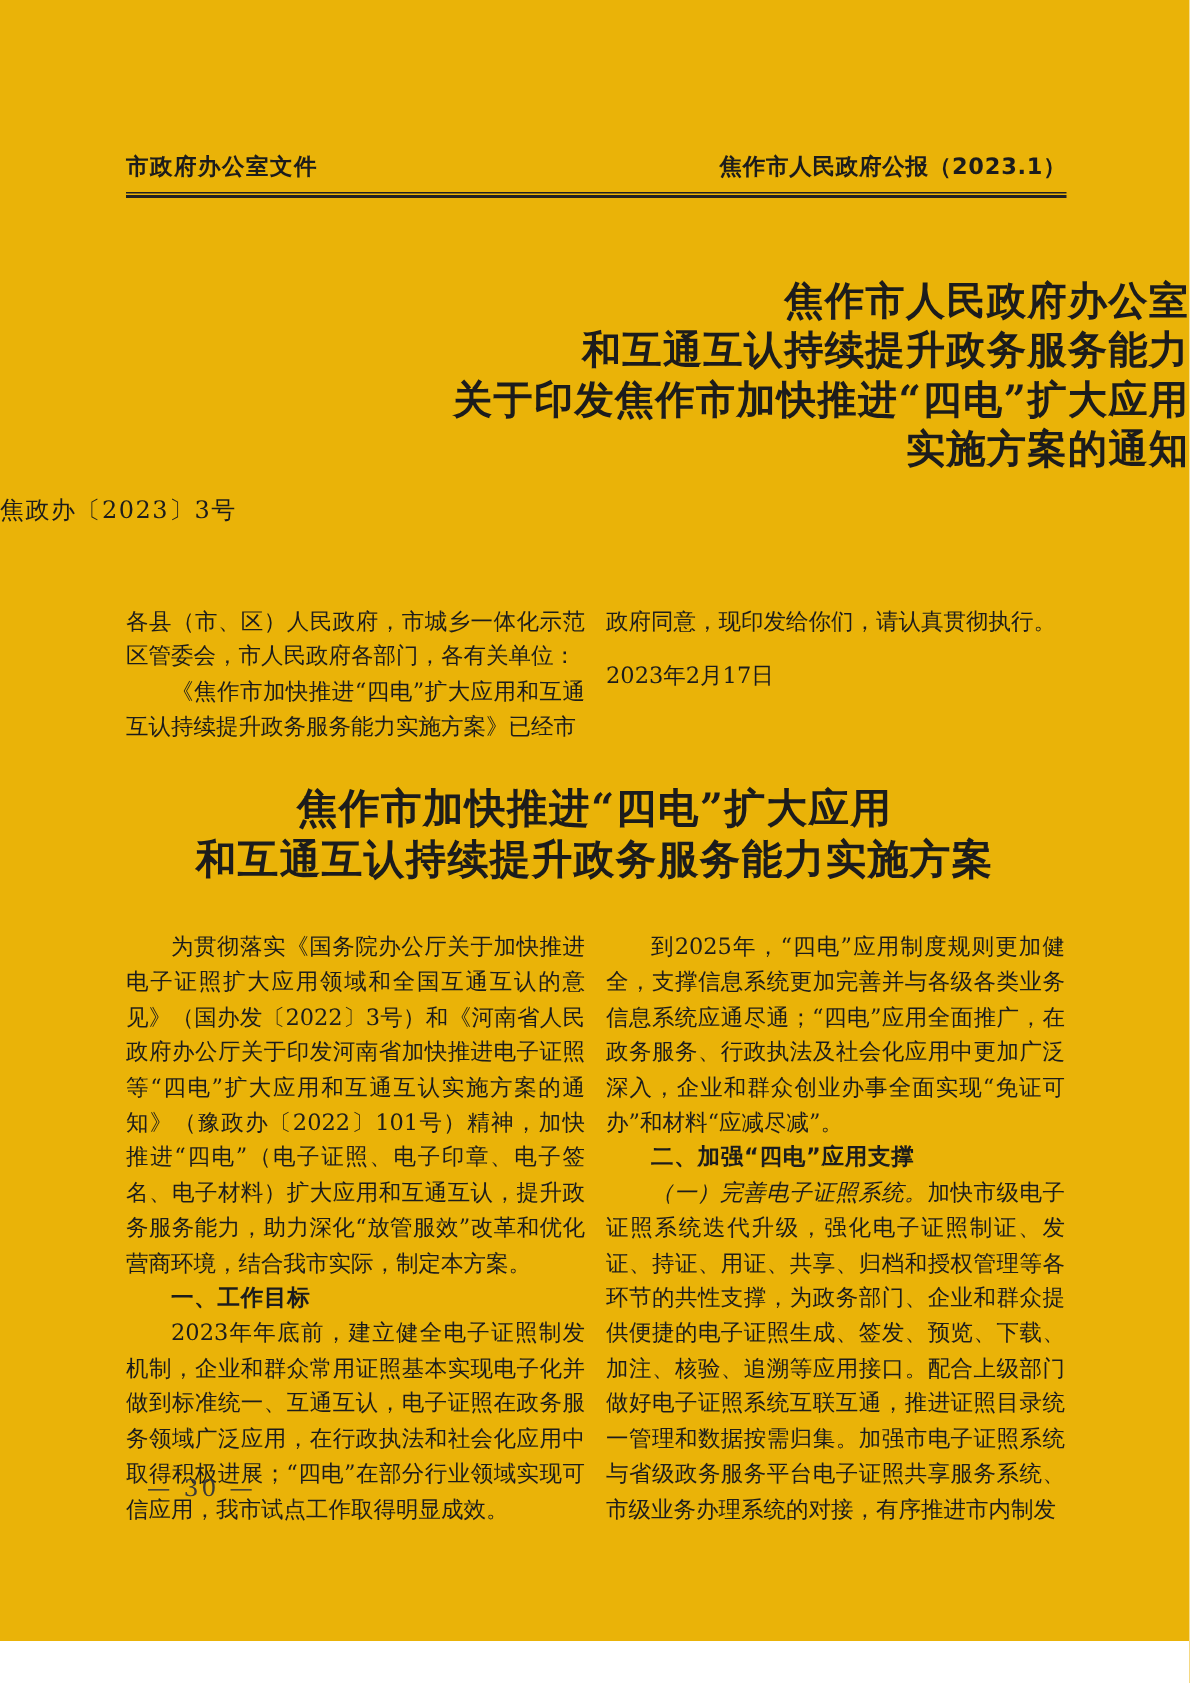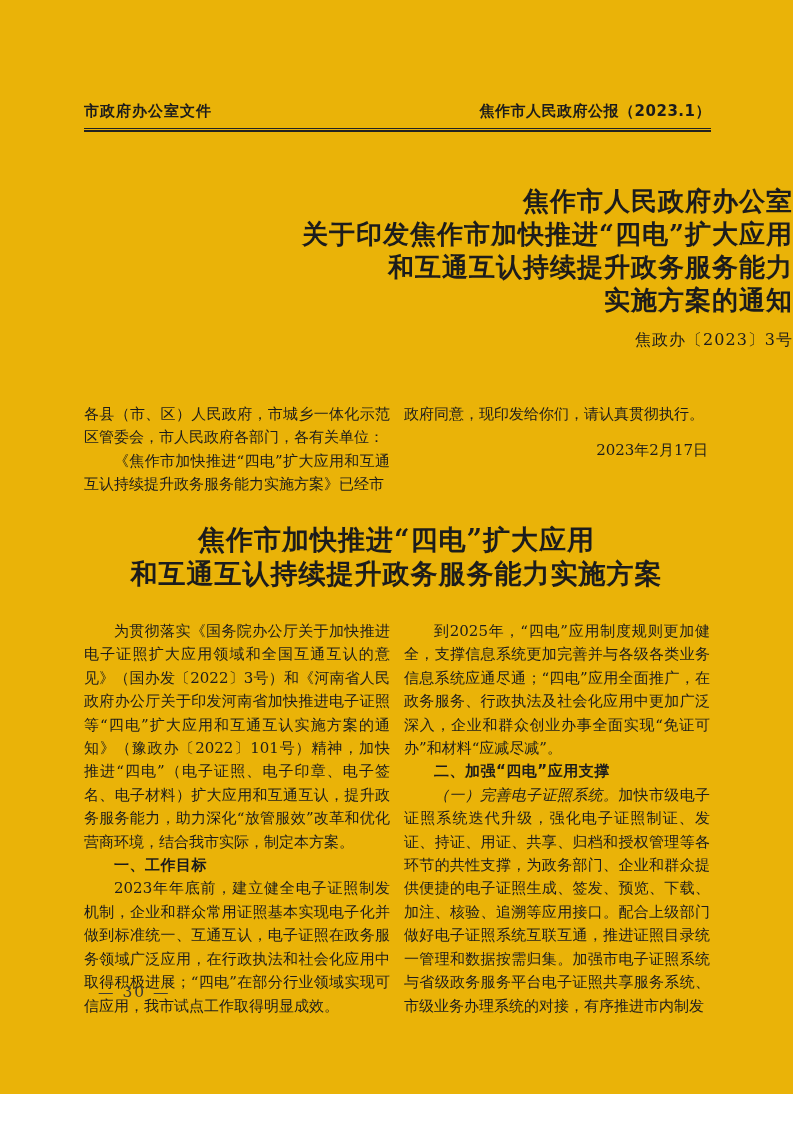--- a/index.html
+++ b/index.html
@@ -54,41 +54,41 @@
     font-weight: bold;
     font-size: 26px;
     line-height: 33px;
     letter-spacing: 1px;
   }
   .doc-number {
     position: absolute;
     left: 0;
     right: 0;
     top: 330px;
-    text-align: right;
+    text-align: left;
     font-size: 16px;
     letter-spacing: 1px;
   }
   
   .col {
     position: absolute;
     width: 306px;
     font-size: 15px;
     line-height: 23.4px;
     text-align: justify;
     text-justify: inter-ideograph;
   }
   .col p { margin: 0; }
   .col-left  { left: 84px; }
   .col-right { left: 404px; }
   .notice-col { top: 374px; margin-top: 29px; }
   .plan-col   { top: 620px; }
   .indent { text-indent: 2em; }
   .date {
-    text-align: right;
+    text-align: left;
     margin-top: 13px !important;
     padding-right: 2px;
   }
   .body-heading {
     font-family: "DejaVu Sans", sans-serif;
     font-weight: bold;
     letter-spacing: 0.5px;
   }
   .kaiti-lead {
     font-style: italic;
@@ -119,22 +119,22 @@
 <body>
 
 <div class="page">
 
   <span class="header-left">市政府办公室文件</span>
   <span class="header-right">焦作市人民政府公报（2023.1）</span>
   <div class="header-rule"></div>
 
   <div class="notice-title">
     <div>焦作市人民政府办公室</div>
+    <div>和互通互认持续提升政务服务能力</div>
     <div>关于印发焦作市加快推进“四电”扩大应用</div>
-    <div>和互通互认持续提升政务服务能力</div>
     <div>实施方案的通知</div>
   </div>
 
   <div class="doc-number">焦政办〔2023〕3号</div>
 
   <div class="col col-left notice-col">
     <p>各县（市、区）人民政府，市城乡一体化示范区管委会，市人民政府各部门，各有关单位：</p>
     <p class="indent">《焦作市加快推进“四电”扩大应用和互通互认持续提升政务服务能力实施方案》已经市</p>
   </div>
 

